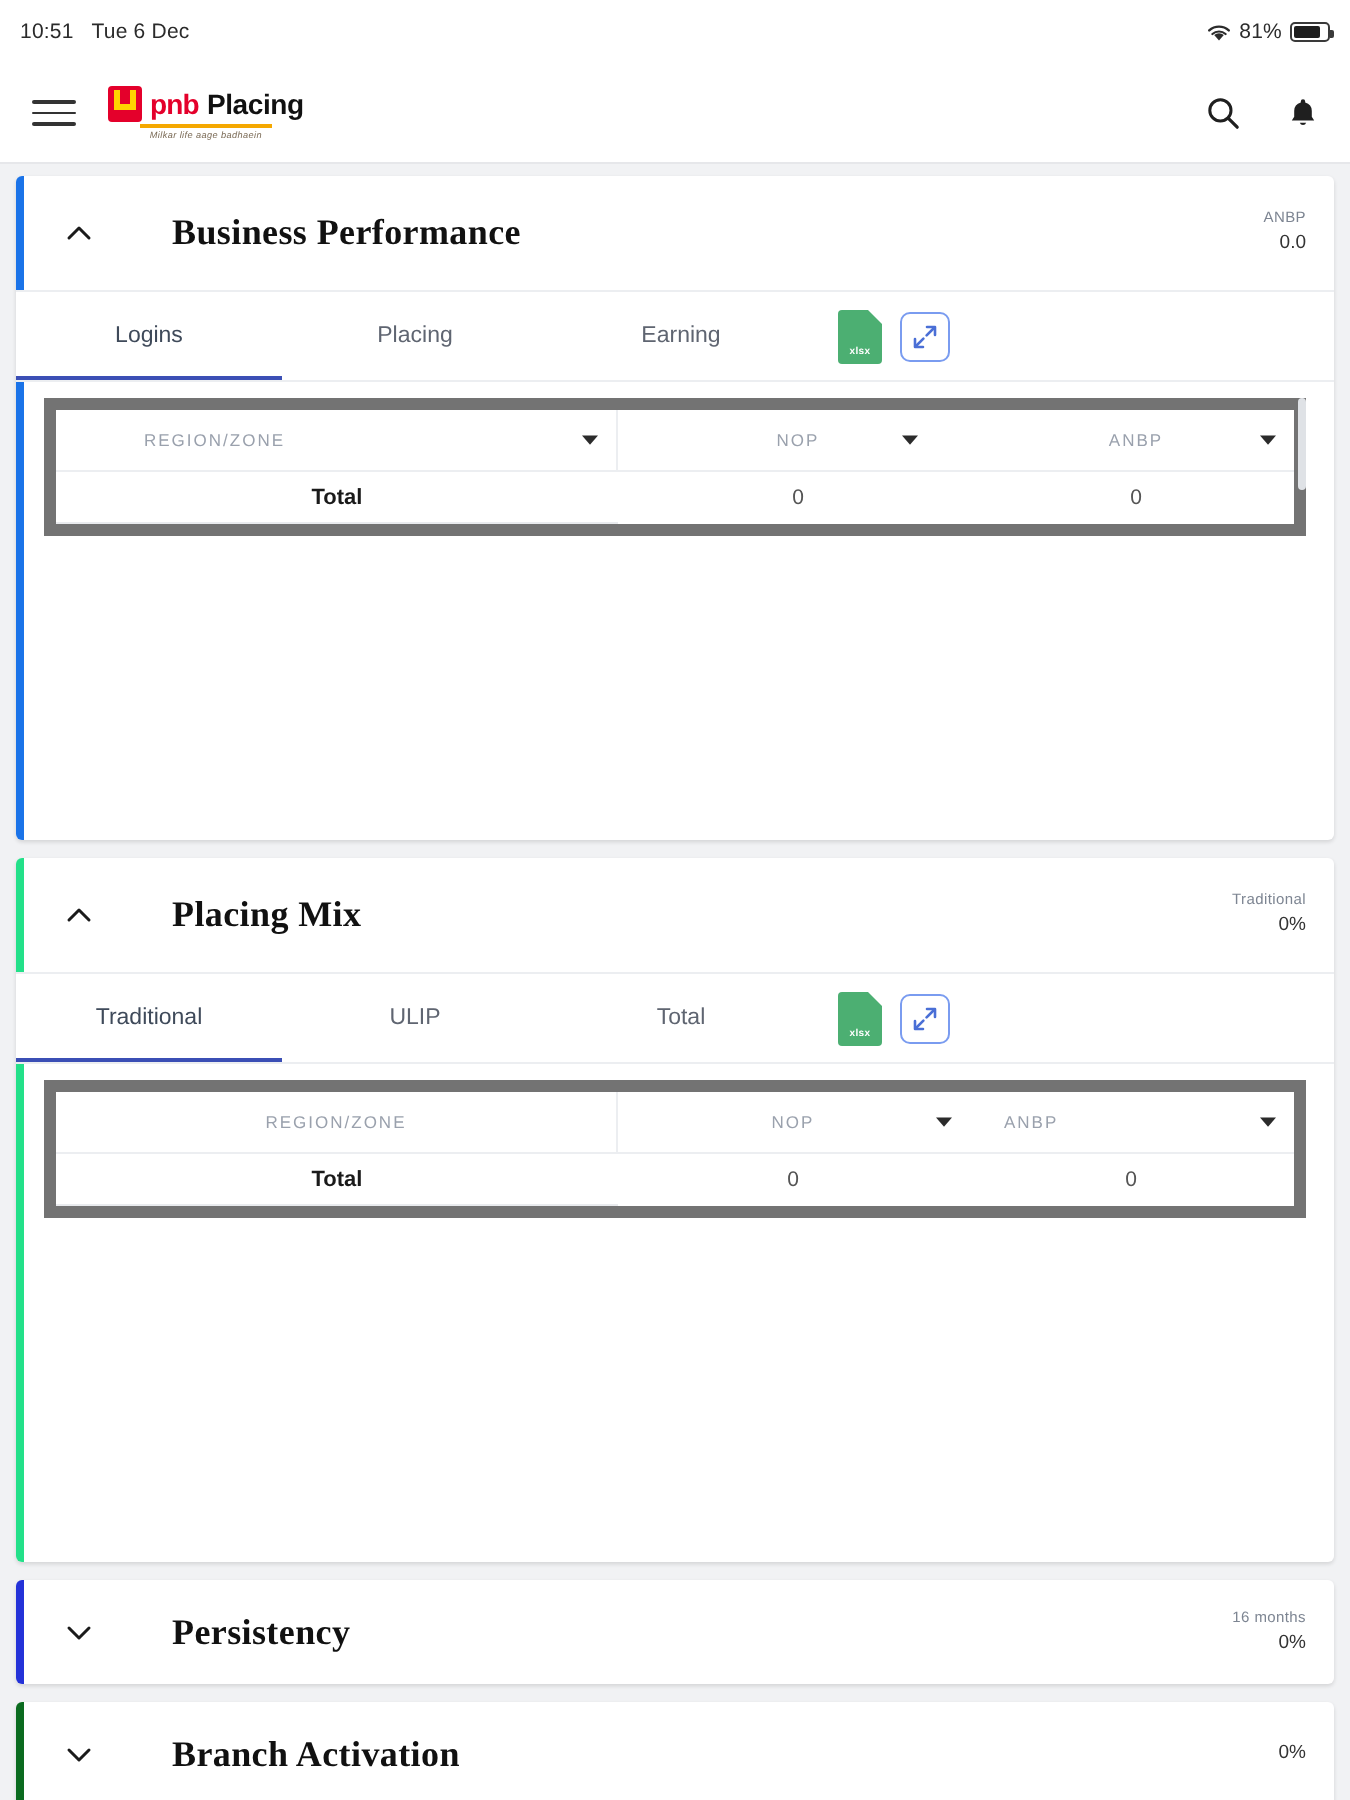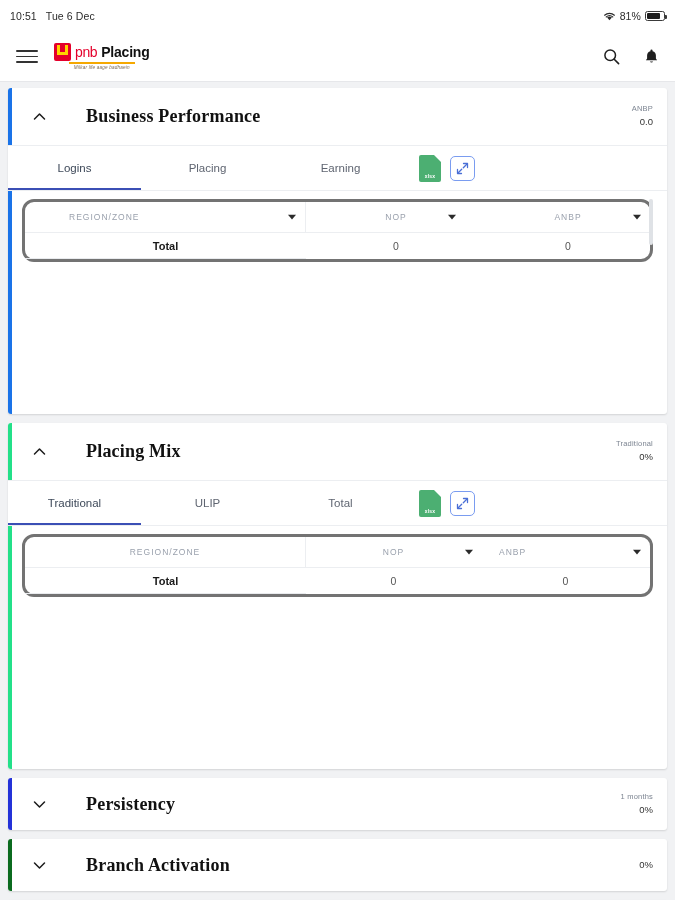--- a/index.html
+++ b/index.html
@@ -44,21 +44,21 @@
     position:relative; display:flex; align-items:center; justify-content:center;
   }
   .brand-mark::before{
     content:""; position:absolute; left:2.5px; top:2.5px;
     width:11px; height:10px;
     background:
       linear-gradient(#ffd400,#ffd400) left top/3px 10px no-repeat,
       linear-gradient(#ffd400,#ffd400) right top/3px 10px no-repeat,
       linear-gradient(#ffd400,#ffd400) center bottom/11px 3px no-repeat;
   }
-  .brand-pnb{ font-size:14px; font-weight:400; color:#e4002b; letter-spacing:-.4px; }
+  .brand-pnb{ font-size:14px; font-weight:700; color:#e4002b; letter-spacing:-.4px; }
   .brand-met{ font-size:14px; font-weight:700; color:#111; letter-spacing:-.2px; }
   .brand-underline{ width:66px; height:1.6px; background:#f5a800; margin-top:1px; }
   .brand-tag{ font-size:4.6px; color:#7a6a55; letter-spacing:.2px; margin-top:1.5px; font-style:italic; }
   .appbar-actions{ margin-left:auto; display:flex; align-items:center; gap:24px; }
   .icon-btn{ cursor:pointer; display:flex; align-items:center; justify-content:center; }
 
   
   .scroll{ height:828px; overflow:hidden; padding:6px 8px 0 8px; }
   .card{
     background:#fff; border-radius:3px; margin-bottom:9px;
@@ -109,21 +109,21 @@
     border-color:transparent #ffffff transparent transparent;
   }
   .xls span{ font-size:5px; color:#fff; font-weight:700; letter-spacing:.2px; }
   .expand{
     width:25px; height:25px; border:1.3px solid #7a9cf0; border-radius:5px;
     display:flex; align-items:center; justify-content:center; cursor:pointer;
   }
 
   
   .tbl-wrap{ padding:8px 14px 0 14px; position:relative; }
-  .tbl{ border:3px solid #737373; border-radius:12px; }
+  .tbl{ border:6px solid #737373; border-radius:0; }
   .thead{ display:flex; height:31px; border-bottom:1px solid #eceef1; }
   .th{
     display:flex; align-items:center; font-size:8.5px; color:#9aa1ad;
     letter-spacing:1px; position:relative;
   }
   .th .caret{ margin-left:auto; margin-right:9px; }
   .th-region{ flex:0 0 281px; padding-left:44px; border-right:1px solid #eceef1; }
   .th-region.centered{ justify-content:center; padding-left:0; }
   .th-nop{ flex:0 0 180px; justify-content:center; position:relative; }
   .th-nop .caret{ position:absolute; right:30px; margin:0; }
@@ -351,21 +351,21 @@
   <div class="card card-collapsed">
     <div class="accent" style="background:#2432d8"></div>
     <div class="card-head">
       <span class="chev">
         <svg width="13" height="9" viewBox="0 0 13 9">
             <polyline points="1.5,2 6.5,7 11.5,2" stroke="#1b1b1b" stroke-width="1.5" fill="none" stroke-linecap="round" stroke-linejoin="round"></polyline>
           </svg>
       </span>
       <span class="card-title">Persistency</span>
       <span class="kpi">
-        <div class="kpi-label">1 months</div>
+        <div class="kpi-label">16 months</div>
         <div class="kpi-value">0%</div>
       </span>
     </div>
   </div>
 
   <div class="card card-collapsed">
     <div class="accent" style="background:#0b6b1f"></div>
     <div class="card-head">
       <span class="chev">
         <svg width="13" height="9" viewBox="0 0 13 9">

